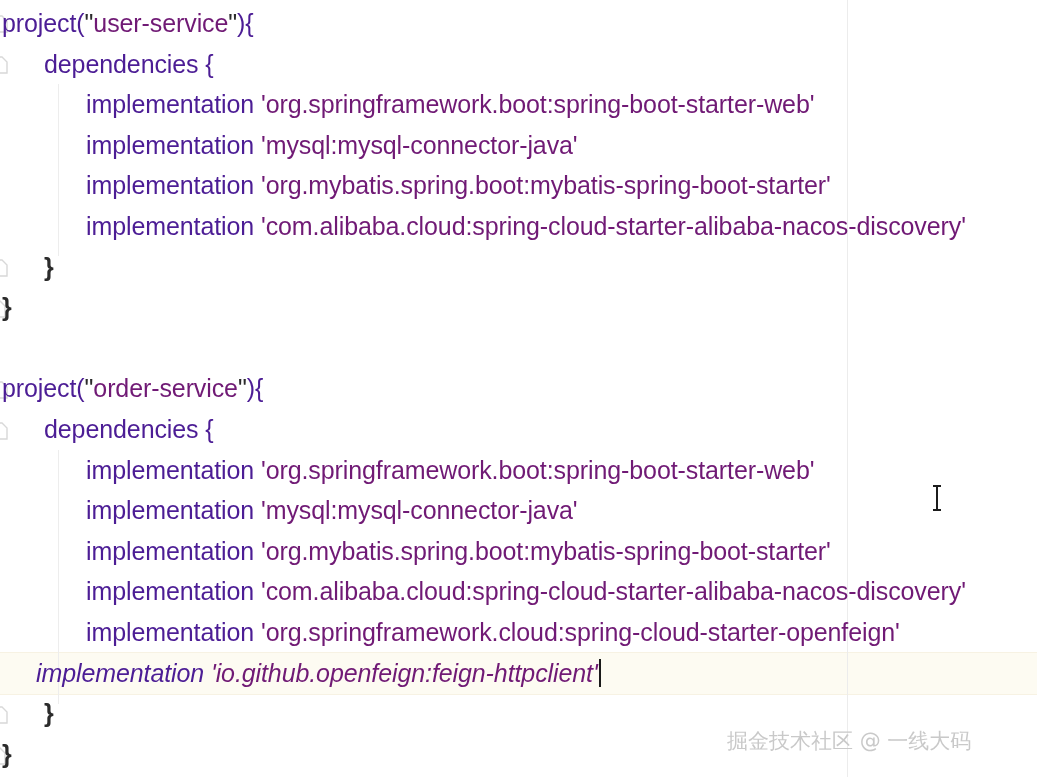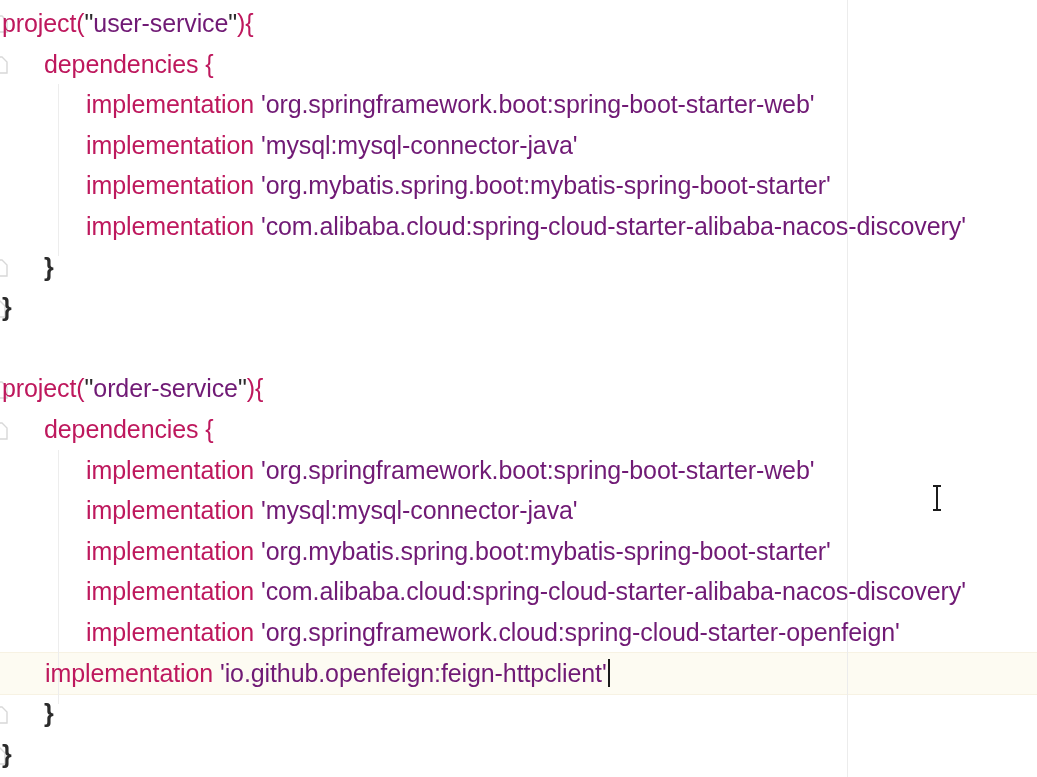--- a/index.html
+++ b/index.html
@@ -55,21 +55,21 @@
     left: 0;
     right: 0;
     height: 41px;
     line-height: 41px;
     white-space: pre;
     font-family: "Liberation Sans", sans-serif;
     font-size: 25px;
     color: #2b2b2b;
     letter-spacing: -0.1px;
   }
-  .tok-plain  { color: #be185d; }
+  .tok-plain  { color: #4c1d95; }
   .tok-string { color: #701a75; }
   .tok-punct  { color: #2b2b2b; }
   .tok-brace  { color: #2b2b2b; font-weight: 700; }
 
   
   .caret {
     display: inline-block;
     width: 2px;
     height: 28px;
     background: #1a1a1a;
@@ -170,27 +170,28 @@
         <div class="code-line" style="top: 246.6px; padding-left: 44px;"><span class="tok-brace">}</span></div>
         <div class="code-line" style="top: 287.2px; padding-left: 2px;"><span class="tok-brace">}</span></div>
         <div class="code-line" style="top: 327.8px; padding-left: 2px;"></div>
         <div class="code-line" style="top: 368.4px; padding-left: 2px;"><span class="tok-plain">project(</span><span class="tok-punct">"</span><span class="tok-string">order-service</span><span class="tok-punct">"</span><span class="tok-plain">){</span></div>
         <div class="code-line" style="top: 409px; padding-left: 44px;"><span class="tok-plain">dependencies {</span></div>
         <div class="code-line" style="top: 449.6px; padding-left: 86px;"><span class="tok-plain">implementation </span><span class="tok-string">'org.springframework.boot:spring-boot-starter-web'</span></div>
         <div class="code-line" style="top: 490.2px; padding-left: 86px;"><span class="tok-plain">implementation </span><span class="tok-string">'mysql:mysql-connector-java'</span></div>
         <div class="code-line" style="top: 530.8px; padding-left: 86px;"><span class="tok-plain">implementation </span><span class="tok-string">'org.mybatis.spring.boot:mybatis-spring-boot-starter'</span></div>
         <div class="code-line" style="top: 571.4px; padding-left: 86px;"><span class="tok-plain">implementation </span><span class="tok-string">'com.alibaba.cloud:spring-cloud-starter-alibaba-nacos-discovery'</span></div>
         <div class="code-line" style="top: 612px; padding-left: 86px;"><span class="tok-plain">implementation </span><span class="tok-string">'org.springframework.cloud:spring-cloud-starter-openfeign'</span></div>
-        <div class="code-line" style="top: 652.6px; padding-left: 45px;"><span class="tok-plain">implementation </span><span class="tok-string">'io.github.openfeign:feign-httpclient'</span><span class="caret"></span></div>
+        <div class="code-line" style="top: 652.6px; padding-left: 36px; font-style: italic;"><span class="tok-plain">implementation </span><span class="tok-string">'io.github.openfeign:feign-httpclient'</span><span class="caret"></span></div>
         <div class="code-line" style="top: 693.2px; padding-left: 44px;"><span class="tok-brace">}</span></div>
         <div class="code-line" style="top: 733.8px; padding-left: 2px;"><span class="tok-brace">}</span></div>
       </div>
 
   </div>
 
   <div class="mouse-ibeam" style="left:931px;top:485px;">
     <svg width="12" height="26" viewBox="0 0 12 26" aria-hidden="true">
       <path d="M2 1 H10 M6 1 V25 M2 25 H10" stroke="#1c1c1c" stroke-width="2" fill="none"></path>
     </svg>
   </div>
 
+  <div class="watermark" style="left:727px;top:727px;">掘金技术社区 @ 一线大码</div>
 
 </div>
 
 </body></html>

